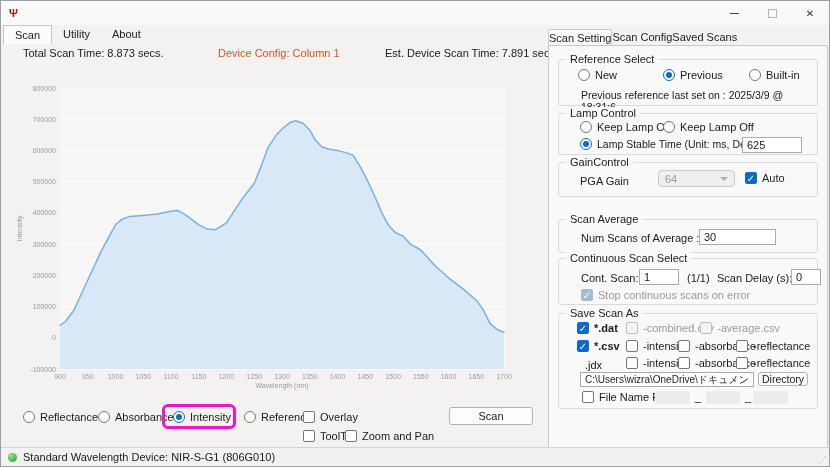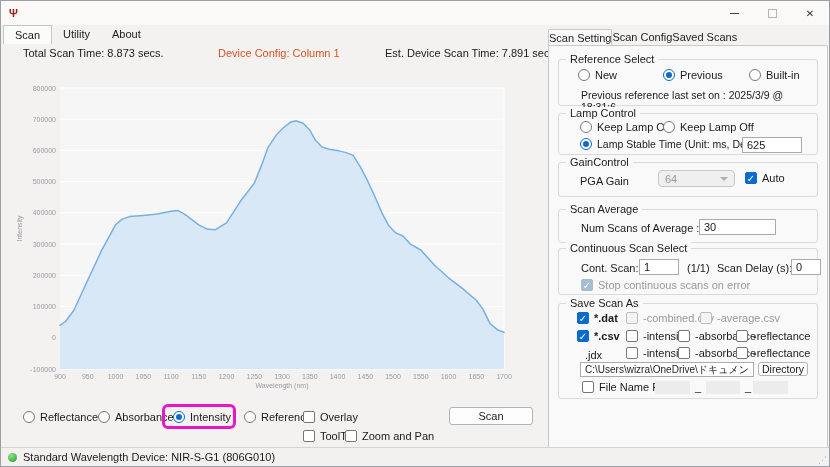--- a/index.html
+++ b/index.html
@@ -235,21 +235,21 @@
         <div class="dropdown" style="left:99px; top:7px; width:77px; height:17px">
           <span>64</span>
           <span class="dd-arrow"></span>
         </div>
         <div class="checkbox checked abs" style="left:186px; top:9px">
           <span class="cbox"></span>
           <span>Auto</span>
         </div>
       </div>
 
-      <div class="group" style="margin-top:12px; height:34px">
+      <div class="group" style="margin-top:22px; height:34px">
         <span class="gtitle">Scan Average</span>
         <span class="abs" style="left:22px; top:12px">Num Scans of Average :</span>
         <input class="tbox abs" style="left: 140px; top: 9px; width: 77px;" value="30">
       </div>
 
       <div class="group" style="margin-top:5px; height:47px">
         <span class="gtitle">Continuous Scan Select</span>
         <span class="abs" style="left:22px; top:13px">Cont. Scan:</span>
         <input class="tbox abs" style="left: 80px; top: 10px; width: 40px;" value="1">
         <span class="abs" style="left:128px; top:13px">(1/1)</span>

